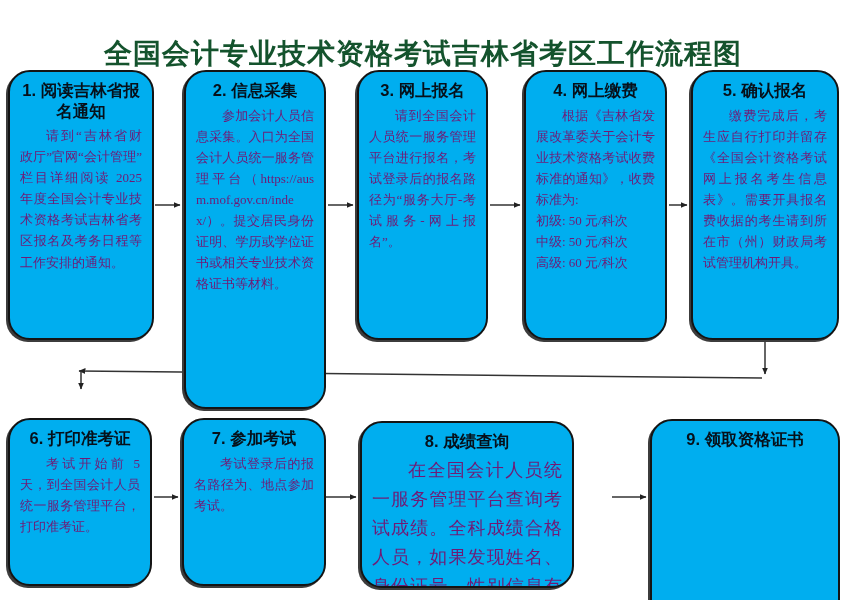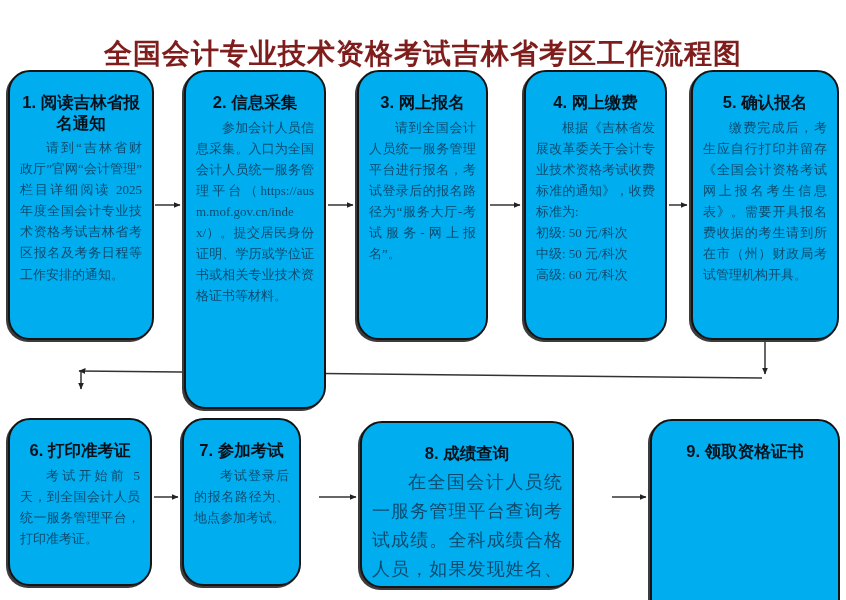--- a/index.html
+++ b/index.html
@@ -3,43 +3,43 @@
 <meta charset="utf-8">
 <style>
   html,body{margin:0;padding:0;}
   body{
     width:846px;height:600px;position:relative;background:#ffffff;
     font-family:"Liberation Sans",sans-serif;overflow:hidden;
   }
   .page-title{
     position:absolute;top:16px;left:0;width:846px;text-align:center;
     font-family:"Liberation Serif",serif;font-weight:bold;font-size:28px;
-    letter-spacing:1px;color:#7f1d1d;
+    letter-spacing:1px;color:#14532d;
   }
   .box{
     position:absolute;background:#00AEEF;border:2px solid #141414;
     border-radius:22px;box-shadow:-2px 2px 0 #3c3c3c;
-    box-sizing:border-box;padding:20px 10px 6px;overflow:hidden;
+    box-sizing:border-box;padding:8px 10px 6px;overflow:hidden;
   }
   .box h2{
     margin:0 0 4px;text-align:center;font-size:16.5px;font-weight:bold;
     color:#06101a;line-height:1.25;font-family:"Liberation Sans",sans-serif;
   }
   .box p{
-    margin:0;font-size:13px;line-height:1.62;color:#0c4a6e;
+    margin:0;font-size:13px;line-height:1.62;color:#701a75;
     text-align:justify;text-indent:2em;white-space:pre-line;
     word-break:break-all;font-family:"Liberation Serif",serif;
   }
   .b1{left:8px;  top:70px; width:146px;height:270px;}
   .b2{left:184px;top:70px; width:142px;height:339px;}
   .b3{left:357px;top:70px; width:131px;height:270px;}
   .b4{left:524px;top:70px; width:143px;height:270px;}
   .b5{left:691px;top:70px; width:148px;height:270px;}
   .b6{left:8px;  top:418px;width:144px;height:168px;}
-  .b7{left:182px;top:418px;width:119px;height:168px;}
+  .b7{left:182px;top:418px;width:144px;height:168px;}
   .b8{left:360px;top:421px;width:214px;height:167px;}
   .b9{left:650px;top:419px;width:190px;height:208px;}
   .b8 p,.b9 p{font-size:18px;}
   .connector-layer{
     position:absolute;left:0;top:0;width:846px;height:600px;
     pointer-events:none;
   }
 </style>
 </head>
 <body>

